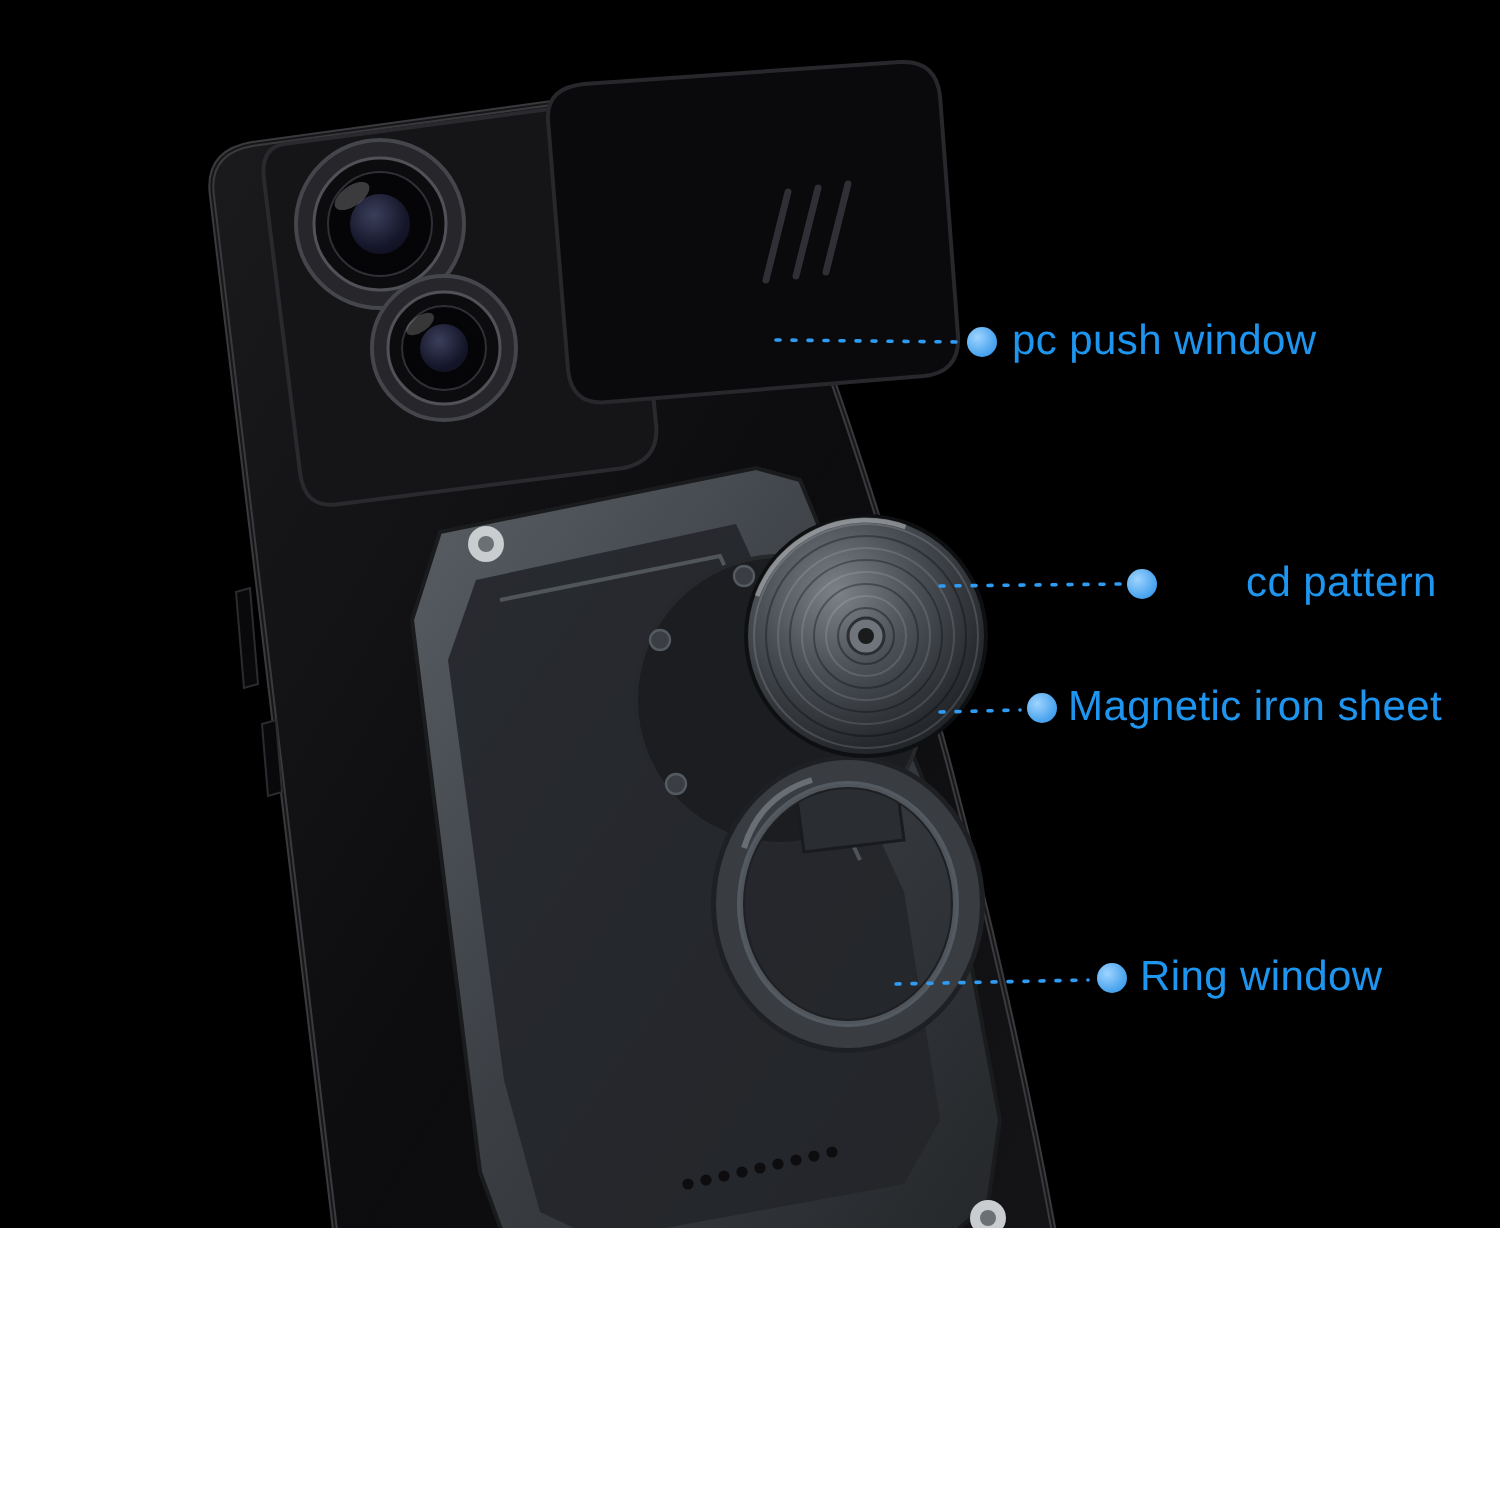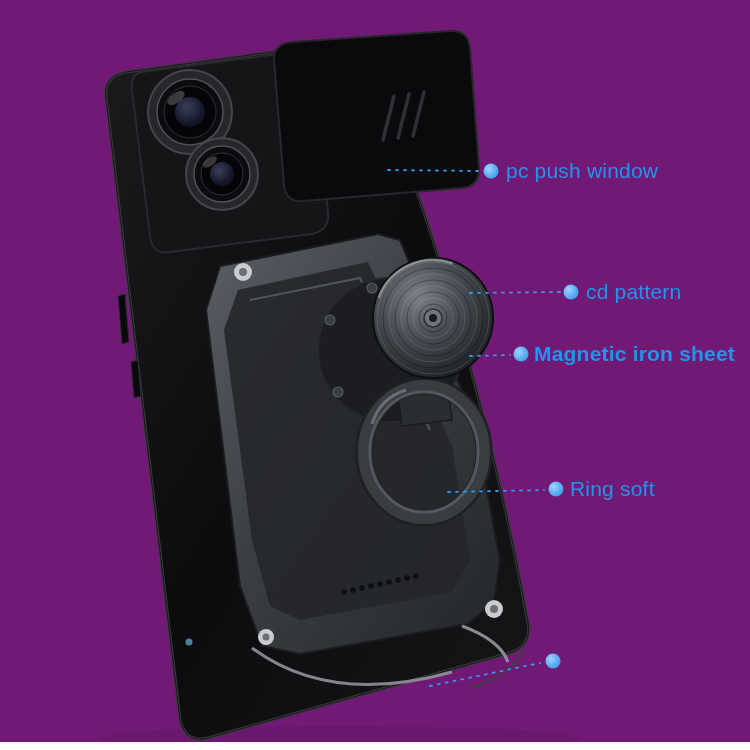--- a/index.html
+++ b/index.html
@@ -1,17 +1,17 @@
 <!DOCTYPE html>
 <html><head>
 <meta charset="utf-8">
 <style>
   * { margin:0; padding:0; box-sizing:border-box; }
   html,body { width:750px; height:750px; background:#ffffff; font-family:"Liberation Sans", sans-serif; }
-  .scene { position:relative; width:750px; height:742px; background:#701a75; overflow:hidden; }
+  .scene { position:relative; width:750px; height:614px; background:#000000; overflow:hidden; }
   .scene svg { position:absolute; left:0; top:0; }
   .callout-label {
     position:absolute;
     transform:translateY(-50%);
     font-size:21px;
     letter-spacing:0.2px;
     white-space:nowrap;
     color:#1e96f0;
   }
   #label-0 { left:506px; top:171px; }
@@ -183,17 +183,17 @@
     <g fill="url(#dotGrad)">
       <circle cx="491" cy="171" r="7.5"></circle>
       <circle cx="571" cy="292" r="7.5"></circle>
       <circle cx="521" cy="354" r="7.5"></circle>
       <circle cx="556" cy="489" r="7.5"></circle>
       <circle cx="553" cy="661" r="7.5"></circle>
     </g>
   </svg>
 
   <div id="label-0" class="callout-label" style="color: rgb(30, 150, 240);">pc push window</div>
-  <div id="label-1" class="callout-label" style="color: rgb(30, 150, 240);">cd pattern</div>
-  <div id="label-2" class="callout-label" style="color: rgb(30, 150, 240); font-weight: bold;">Magnetic iron sheet</div>
-  <div id="label-3" class="callout-label" style="color: rgb(30, 150, 240);">Ring soft</div>
+  <div id="label-1" class="callout-label" style="color: rgb(30, 150, 240); margin-left: 37px;">cd pattern</div>
+  <div id="label-2" class="callout-label" style="color: rgb(30, 150, 240);">Magnetic iron sheet</div>
+  <div id="label-3" class="callout-label" style="color: rgb(30, 150, 240);">Ring window</div>
 
 </div>
 
 </body></html>

